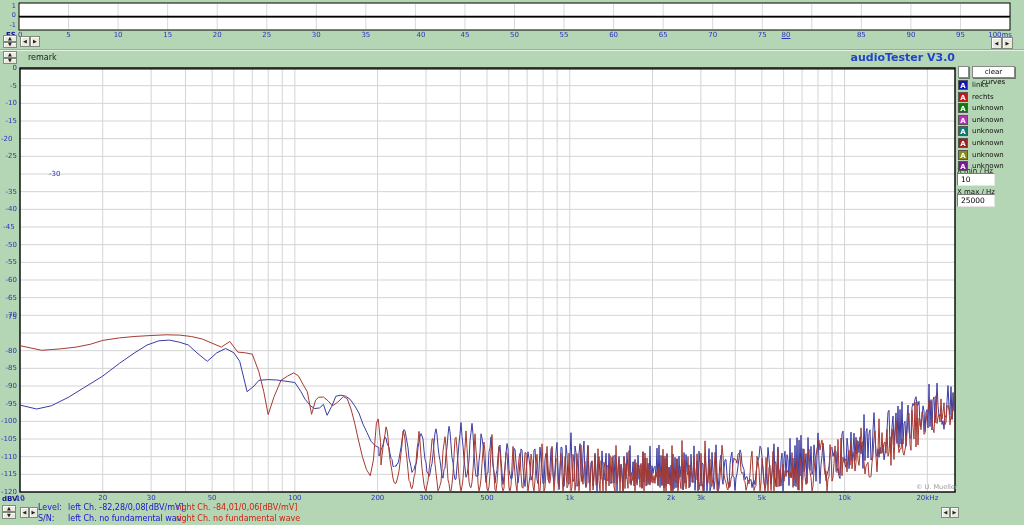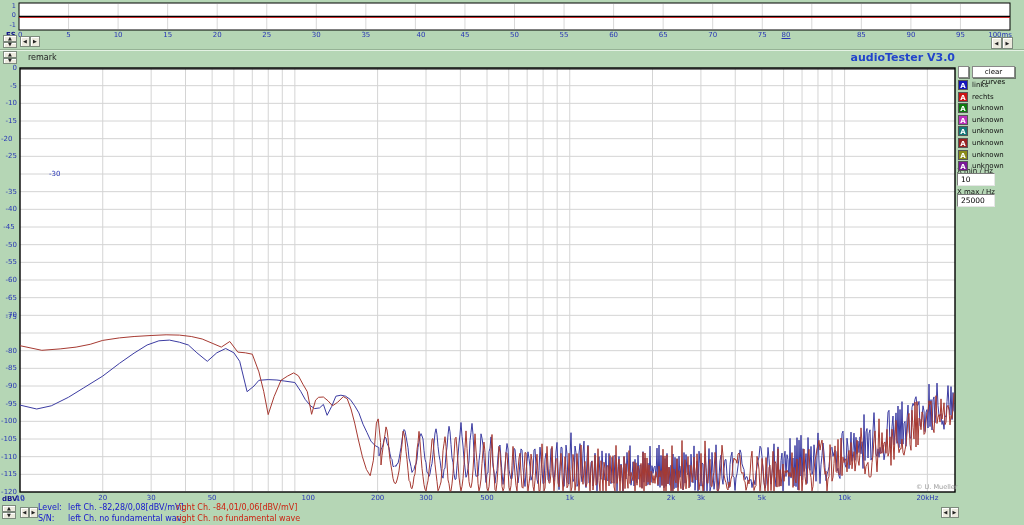--- a/index.html
+++ b/index.html
@@ -244,21 +244,21 @@
 <div class="lbl tick" style="left: 1px; top: 399.667px; width: 16px; text-align: right;">-95</div>
 <div class="lbl tick" style="left: 1px; top: 417.333px; width: 16px; text-align: right;">-100</div>
 <div class="lbl tick" style="left: 1px; top: 435px; width: 16px; text-align: center;">-105</div>
 <div class="lbl tick" style="left: 1px; top: 452.667px; width: 16px; text-align: right;">-110</div>
 <div class="lbl tick" style="left: 1px; top: 470.333px; width: 16px; text-align: right;">-115</div>
 <div class="lbl tick" style="left: 1px; top: 488px; width: 16px; text-align: right;">-120</div>
 <div class="lbl tick" style="left: 0px; top: 494px; width: 40px; text-align: center;">10</div>
 <div class="lbl tick" style="left: 82.7448px; top: 494px; width: 40px; text-align: center;">20</div>
 <div class="lbl tick" style="left: 131.147px; top: 494px; width: 40px; text-align: center;">30</div>
 <div class="lbl tick" style="left: 192.128px; top: 494px; width: 40px; text-align: center;">50</div>
-<div class="lbl tick" style="left: 274.872px; top: 494px; width: 40px; text-align: right;">100</div>
+<div class="lbl tick" style="left: 274.872px; top: 494px; width: 40px; text-align: center;">100</div>
 <div class="lbl tick" style="left: 357.617px; top: 494px; width: 40px; text-align: center;">200</div>
 <div class="lbl tick" style="left: 406.02px; top: 494px; width: 40px; text-align: center;">300</div>
 <div class="lbl tick" style="left: 467px; top: 494px; width: 40px; text-align: center;">500</div>
 <div class="lbl tick" style="left: 549.745px; top: 494px; width: 40px; text-align: center;">1k</div>
 <div class="lbl tick" style="left: 651px; top: 494px; width: 40px; text-align: center;">2k</div>
 <div class="lbl tick" style="left: 680.892px; top: 494px; width: 40px; text-align: center;">3k</div>
 <div class="lbl tick" style="left: 741.872px; top: 494px; width: 40px; text-align: center;">5k</div>
 <div class="lbl tick" style="left: 824.617px; top: 494px; width: 40px; text-align: center;">10k</div>
 <div class="lbl tick" style="left: 907.362px; top: 494px; width: 40px; text-align: center;">20kHz</div>
 <div class="legend-square" style="left: 958px; top: 80px; background: rgb(20, 20, 187);">A</div>

